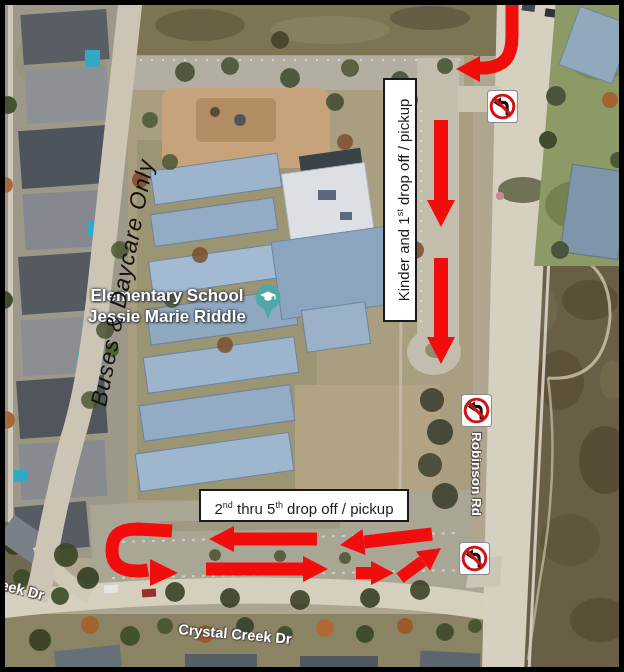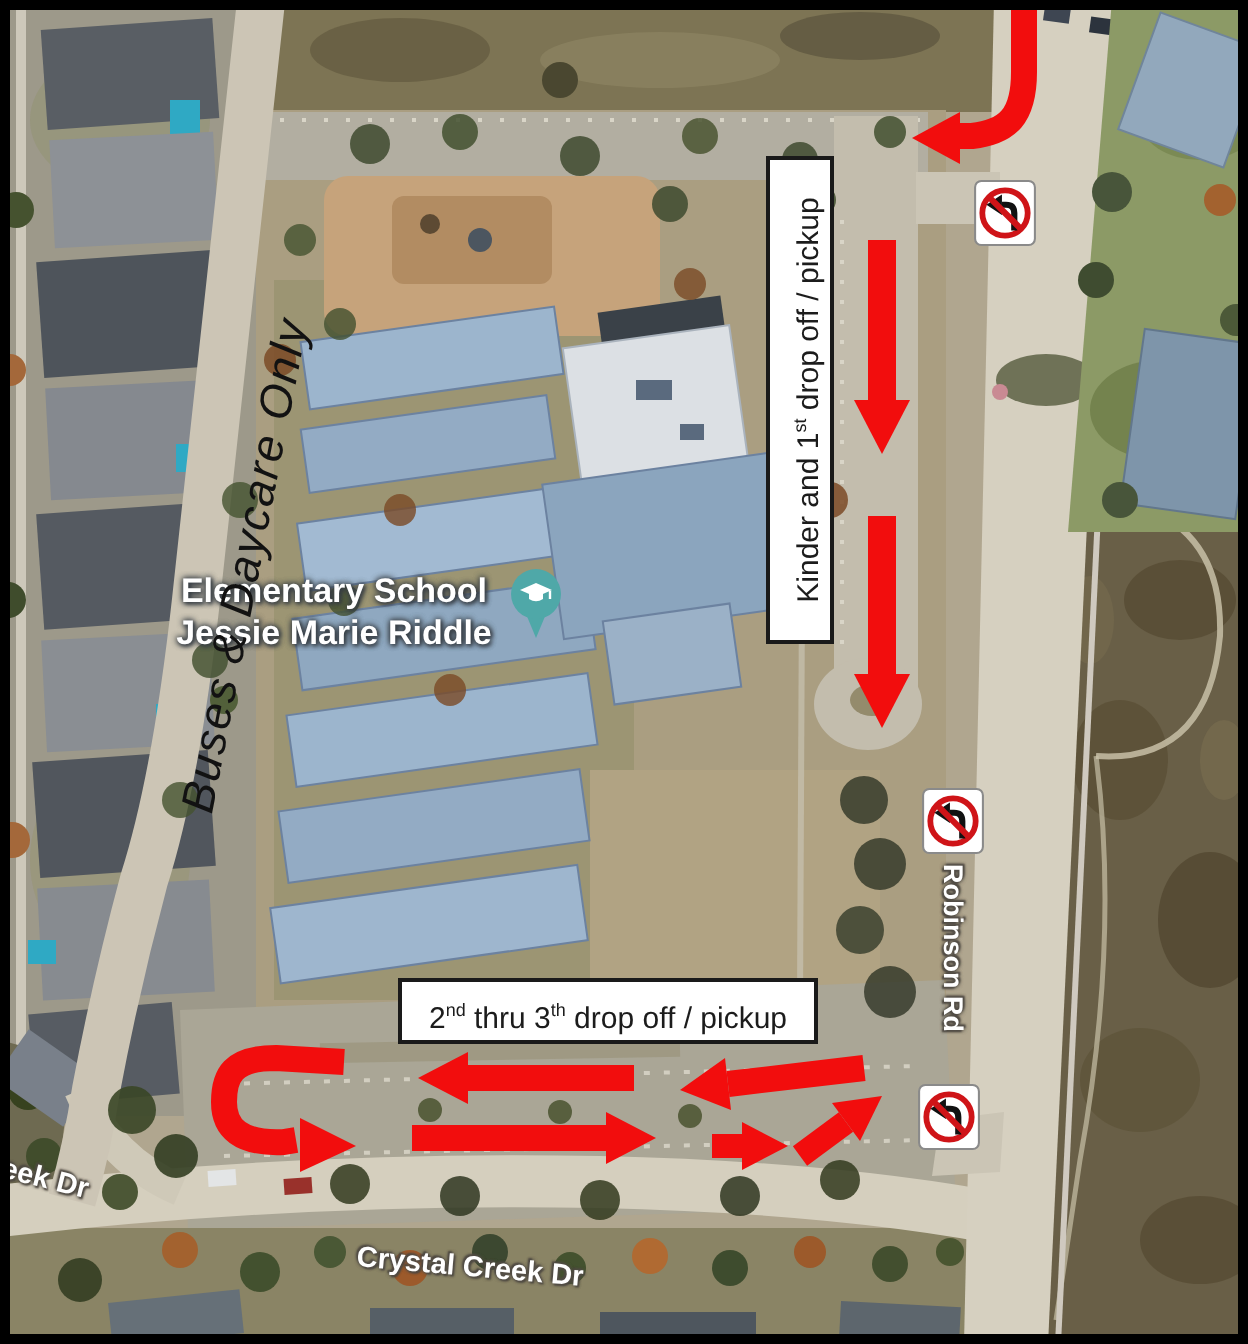--- a/index.html
+++ b/index.html
@@ -295,21 +295,21 @@
   </div>
 
   <div id="buses-label" class="overlay">Buses &amp; Daycare Only</div>
 
   <div id="kinder-box" class="overlay anno-box">
     <div id="kinder-inner">
       <span>Kinder and 1</span><sup>st</sup><span> drop off / pickup</span>
     </div>
   </div>
   <div id="grades-box" class="overlay anno-box">
-    <span>2</span><sup>nd</sup><span> thru 3</span><sup>th</sup><span> drop off / pickup</span>
+    <span>2</span><sup>nd</sup><span> thru 5</span><sup>th</sup><span> drop off / pickup</span>
   </div>
 
   <div id="robinson-wrap" class="overlay">
     <div id="robinson-inner" class="road-label">Robinson Rd</div>
   </div>
   <div id="crystal-label" class="overlay road-label">Crystal Creek Dr</div>
   <div id="creek-partial-label" class="overlay road-label">eek Dr</div>
 
   <div id="sign-1" class="overlay sign">
     <svg width="31" height="33" viewBox="0 0 30 32">

